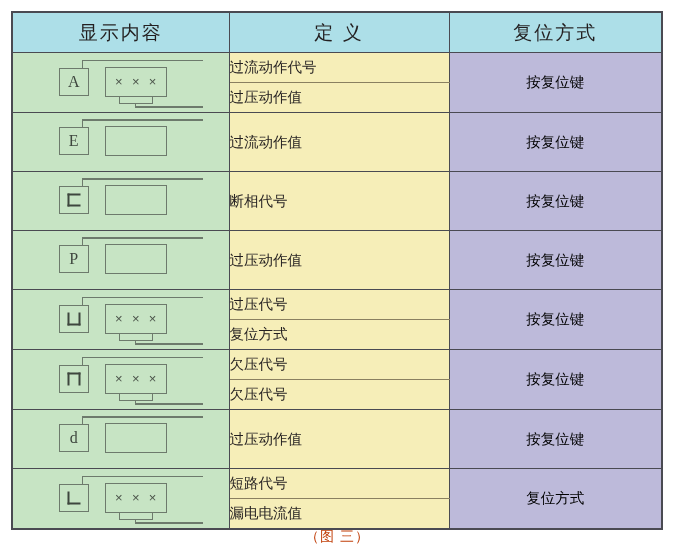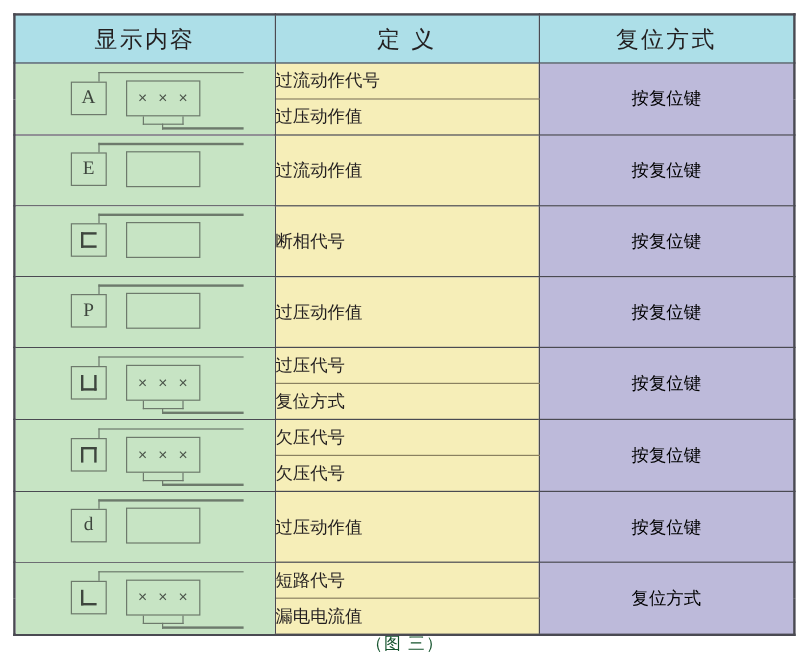--- a/index.html
+++ b/index.html
@@ -188,21 +188,21 @@
   }
 
   
   #caption {
     position: absolute;
     left: 0;
     top: 528px;
     width: 675px;
     text-align: center;
     font-size: 14px;
-    color: #14532d;
+    color: #c2410c;
     letter-spacing: 1px;
   }
 </style>
 </head>
 <body>
 
 <div id="table-wrap">
   <table class="fault-table">
     <colgroup>
       <col class="col-display">

